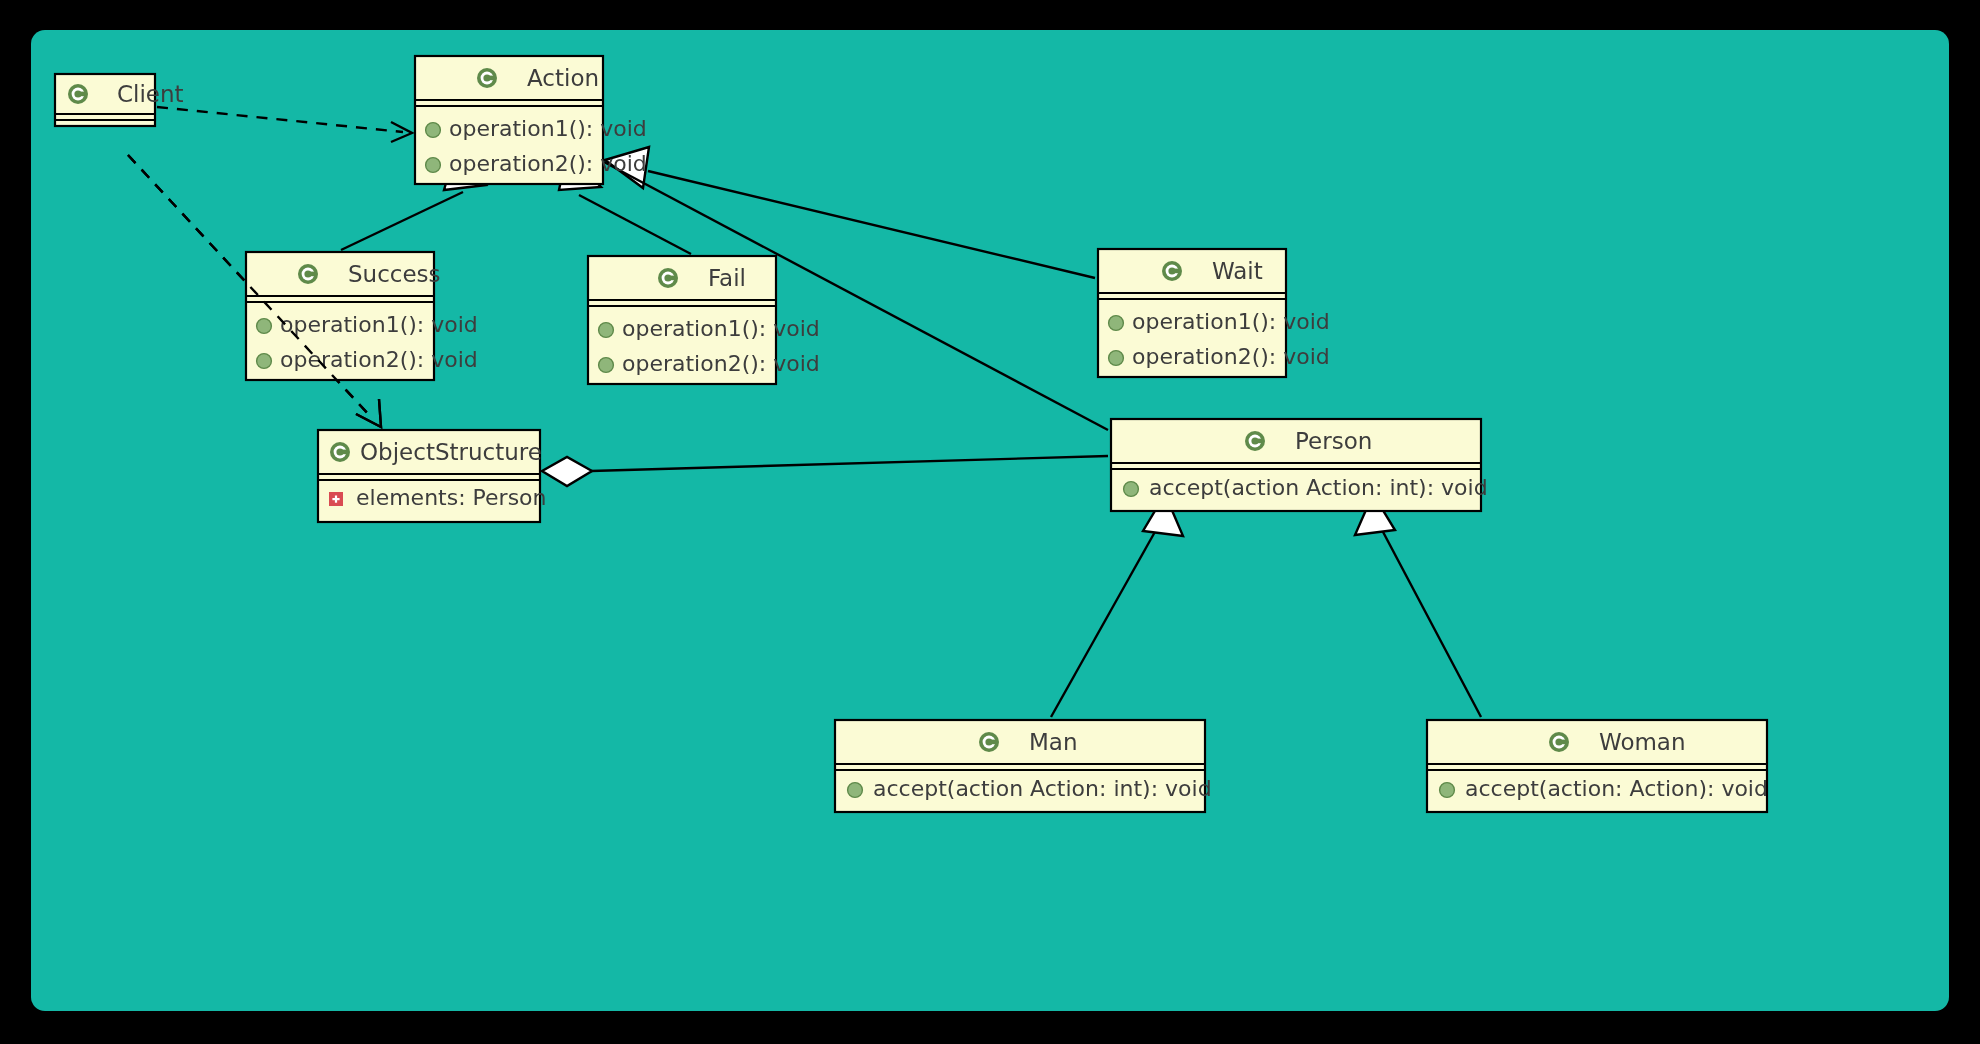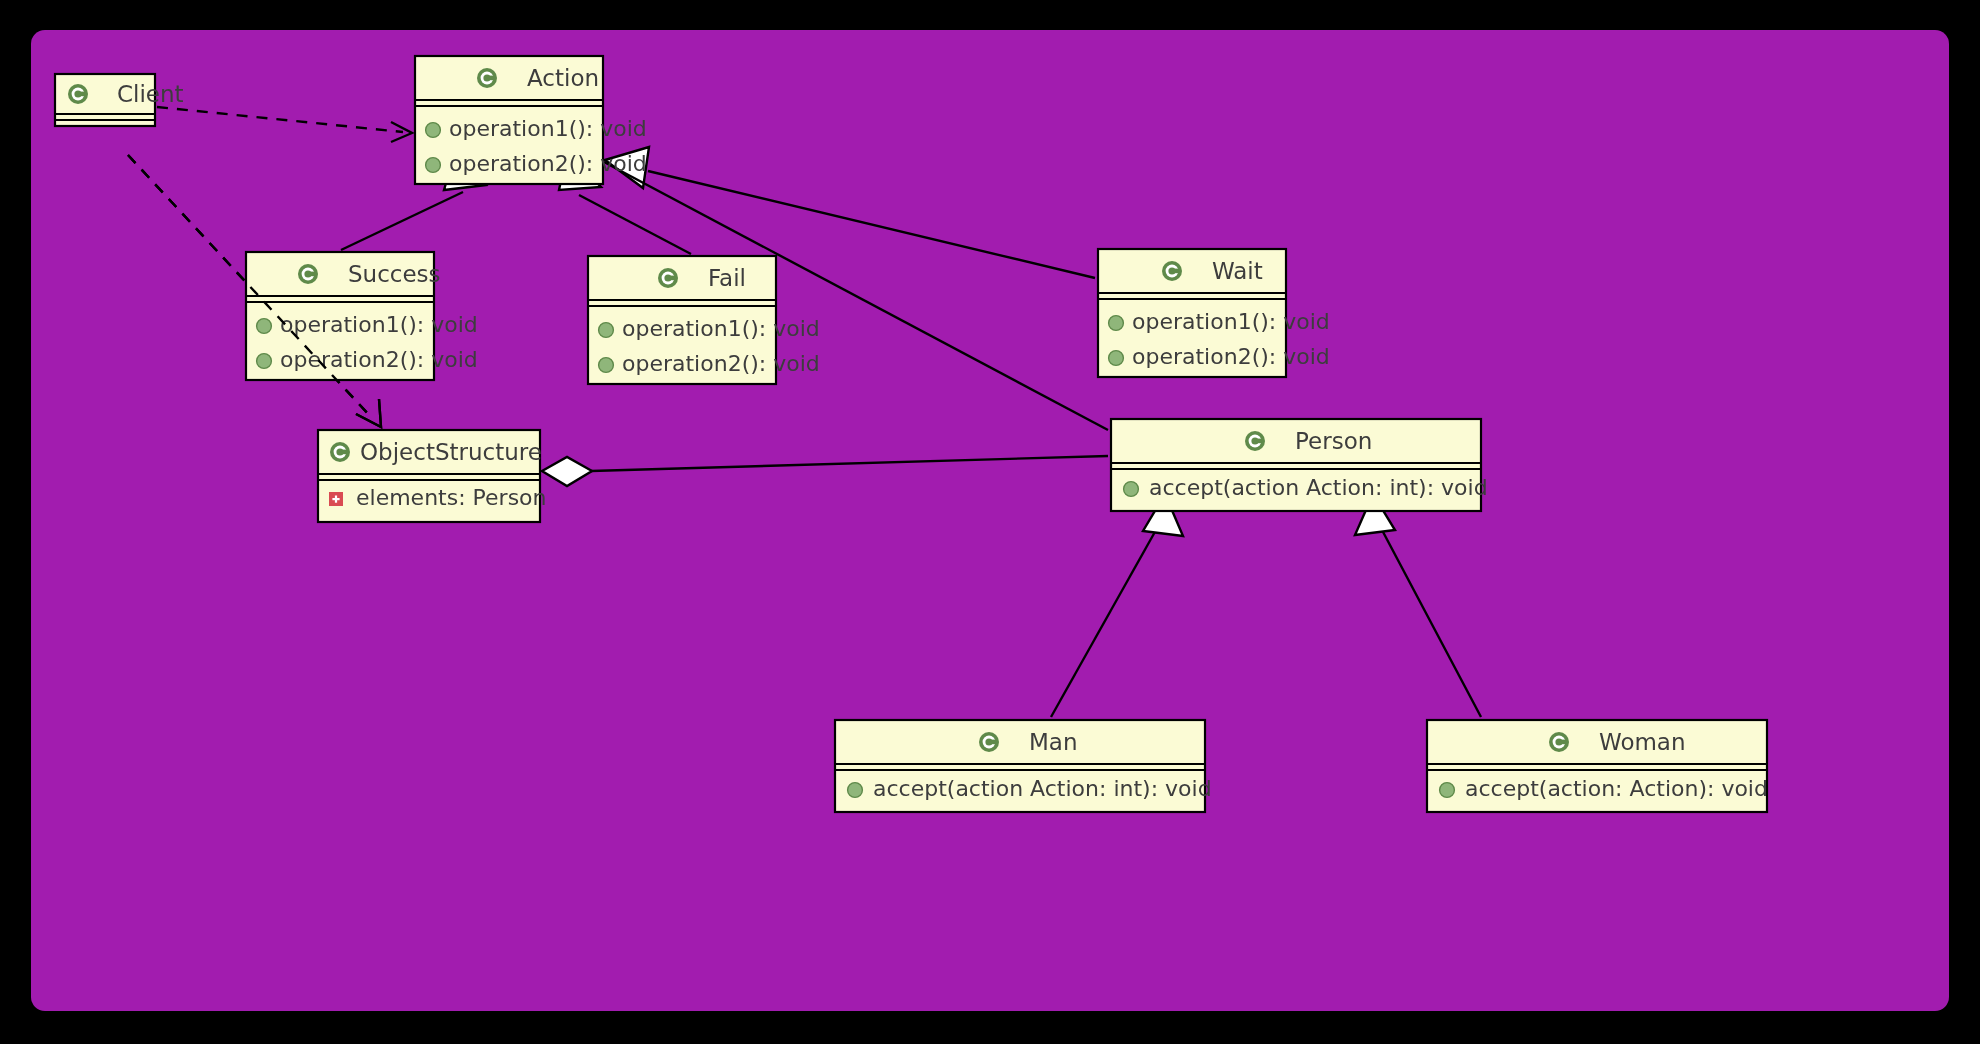--- a/index.html
+++ b/index.html
@@ -16,21 +16,21 @@
     width: 1980px;
     height: 1044px;
     background: #000000;
   }
   #canvas {
     position: absolute;
     left: 31px;
     top: 30px;
     width: 1918px;
     height: 981px;
-    background: #a21caf;
+    background: #14b8a6;
     border-radius: 14px;
     overflow: hidden;
   }
   svg#diagram {
     display: block;
     width: 1918px;
     height: 981px;
   }
   .cls-box-fill { fill: #fbfbd5; }
   .cls-box-stroke { stroke: #000000; stroke-width: 2.2; fill: none; }

